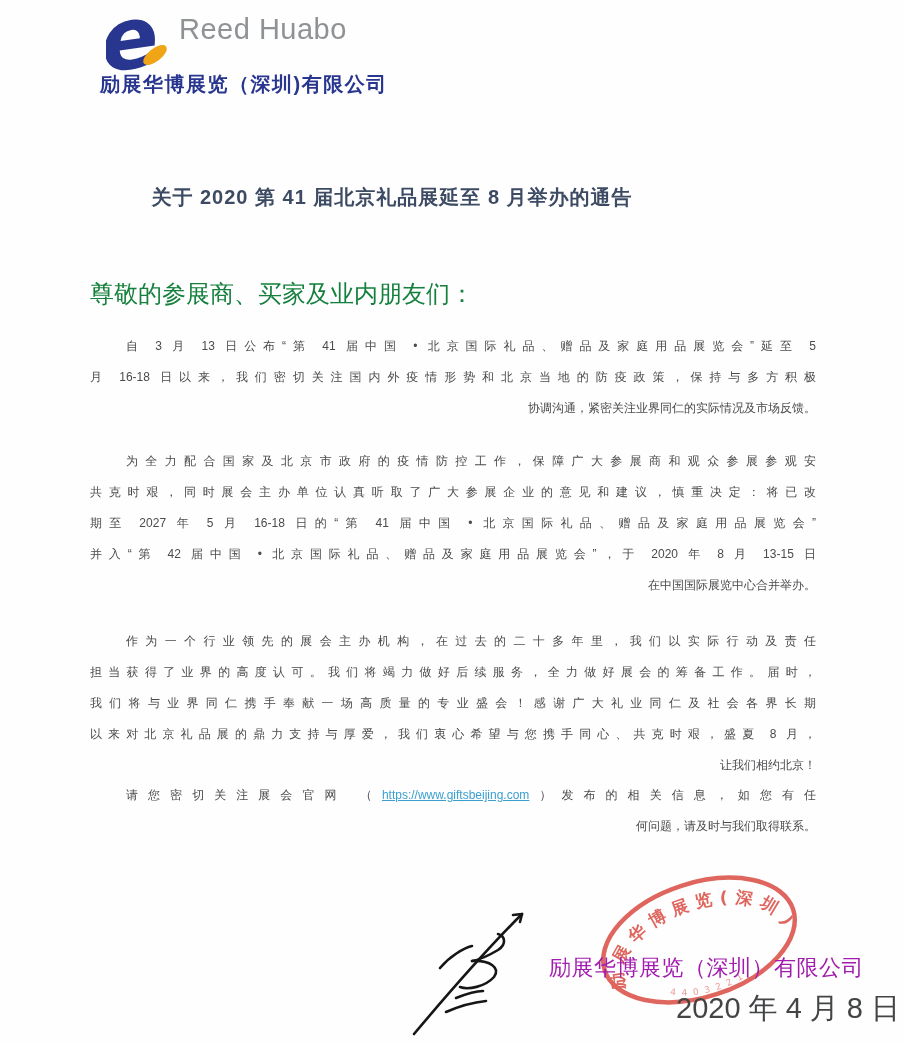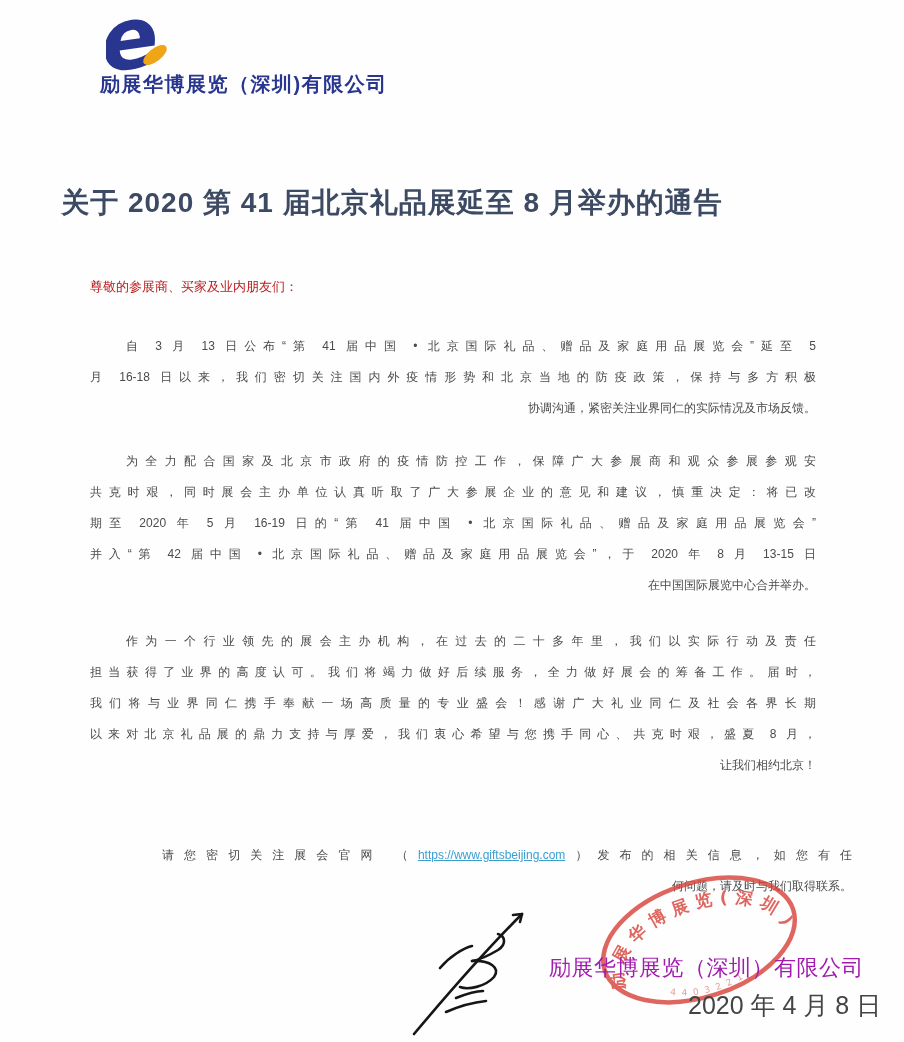--- a/index.html
+++ b/index.html
@@ -15,80 +15,81 @@
     color:#8f9295;font-size:29px;line-height:30px;letter-spacing:.5px;
     font-family:"Liberation Sans","DejaVu Sans",sans-serif;
   }
   .brand-cn{
     left:100px;top:71px;
     color:#28368f;font-size:20px;font-weight:bold;letter-spacing:1.5px;
   }
   
   .title{
     left:0;top:184px;width:784px;text-align:center;
-    color:#3d4a63;font-size:28px;font-weight:bold;letter-spacing:1px;
+    color:#3d4a63;font-size:20px;font-weight:bold;letter-spacing:1px;
   }
   
   .para{
     left:90px;width:726px;
     color:#4a4b4d;font-size:12px;line-height:31px;
   }
   .jline{text-align:justify;text-align-last:justify;}
   .lline{text-align:right;}
   .ind{text-indent:36px;}
-  .salutation{left:90px;top:278px;color:#b91c1c;font-size:13px;}
+  .salutation{left:90px;top:278px;color:#15803d;font-size:24px;}
   a.weblink{color:#3a9fd0;text-decoration:underline;cursor:pointer;}
   
   .signer{left:549px;top:953px;color:#a21caf;font-size:22px;letter-spacing:.5px;z-index:3;}
-  .sign-date{left:676px;top:989px;color:#434446;font-size:25px;z-index:3;margin-left:12px;}
+  .sign-date{left:676px;top:989px;color:#434446;font-size:29px;z-index:3;}
   .seal{left:592px;top:862px;z-index:1;opacity:.82;}
   .signature{left:406px;top:888px;z-index:2;}
 </style>
 </head>
 <body>
 
 <div class="abs" style="left:106px;top:6px;width:66px;height:66px;">
   <svg width="66" height="66" viewBox="0 0 66 66">
     <text x="-6" y="61" font-size="86" font-weight="bold" font-style="italic" font-family="'DejaVu Sans', sans-serif" fill="#28368f" transform="rotate(-8 33 33)">e</text>
     <ellipse cx="49" cy="49" rx="14" ry="6.5" fill="#f0a516" transform="rotate(-38 49 49)"></ellipse>
   </svg>
 </div>
 
 <div class="abs brand-en">
+  <div>Reed Huabo</div>
 </div>
 
 <div class="abs brand-cn">励展华博展览（深圳)有限公司</div>
 
 <div class="abs title">关于 2020 第 41 届北京礼品展延至 8 月举办的通告</div>
 
 <div class="abs salutation">尊敬的参展商、买家及业内朋友们：</div>
 
 <div class="abs para" style="top:331px;">
   <div class="jline ind">自 3 月 13 日公布“第 41 届中国 • 北京国际礼品、赠品及家庭用品展览会”延至 5</div>
   <div class="jline">月 16-18 日以来，我们密切关注国内外疫情形势和北京当地的防疫政策，保持与多方积极</div>
   <div class="lline">协调沟通，紧密关注业界同仁的实际情况及市场反馈。</div>
 </div>
 
 <div class="abs para" style="top:446px;">
   <div class="jline ind">为全力配合国家及北京市政府的疫情防控工作，保障广大参展商和观众参展参观安</div>
   <div class="jline">共克时艰，同时展会主办单位认真听取了广大参展企业的意见和建议，慎重决定：将已改</div>
-  <div class="jline">期至 2020 年 5 月 16-19 日的“第 41 届中国 • 北京国际礼品、赠品及家庭用品展览会”</div>
+  <div class="jline">期至 2027 年 5 月 16-18 日的“第 41 届中国 • 北京国际礼品、赠品及家庭用品展览会”</div>
   <div class="jline">并入“第 42 届中国 • 北京国际礼品、赠品及家庭用品展览会”，于 2020 年 8 月 13-15 日</div>
   <div class="lline">在中国国际展览中心合并举办。</div>
 </div>
 
 <div class="abs para" style="top:626px;">
   <div class="jline ind">作为一个行业领先的展会主办机构，在过去的二十多年里，我们以实际行动及责任</div>
   <div class="jline">担当获得了业界的高度认可。我们将竭力做好后续服务，全力做好展会的筹备工作。届时，</div>
   <div class="jline">我们将与业界同仁携手奉献一场高质量的专业盛会！感谢广大礼业同仁及社会各界长期</div>
   <div class="jline">以来对北京礼品展的鼎力支持与厚爱，我们衷心希望与您携手同心、共克时艰，盛夏 8 月，</div>
   <div class="lline">让我们相约北京！</div>
 </div>
 
-<div class="abs para" style="top:840px;margin-left:36px;">
+<div class="abs para" style="top:780px;">
   <div class="jline ind">
     <span>请您密切关注展会官网 （</span><a class="weblink">https://www.giftsbeijing.com</a><span>）发布的相关信息，如您有任</span>
   </div>
   <div class="lline">何问题，请及时与我们取得联系。</div>
 </div>
 
 <div class="abs seal">
   <svg width="220" height="155" viewBox="0 0 220 155">
     <defs>
       <path id="sealArcTop" d="M 27 108 A 84 47 0 1 1 187 108" fill="none"></path>

